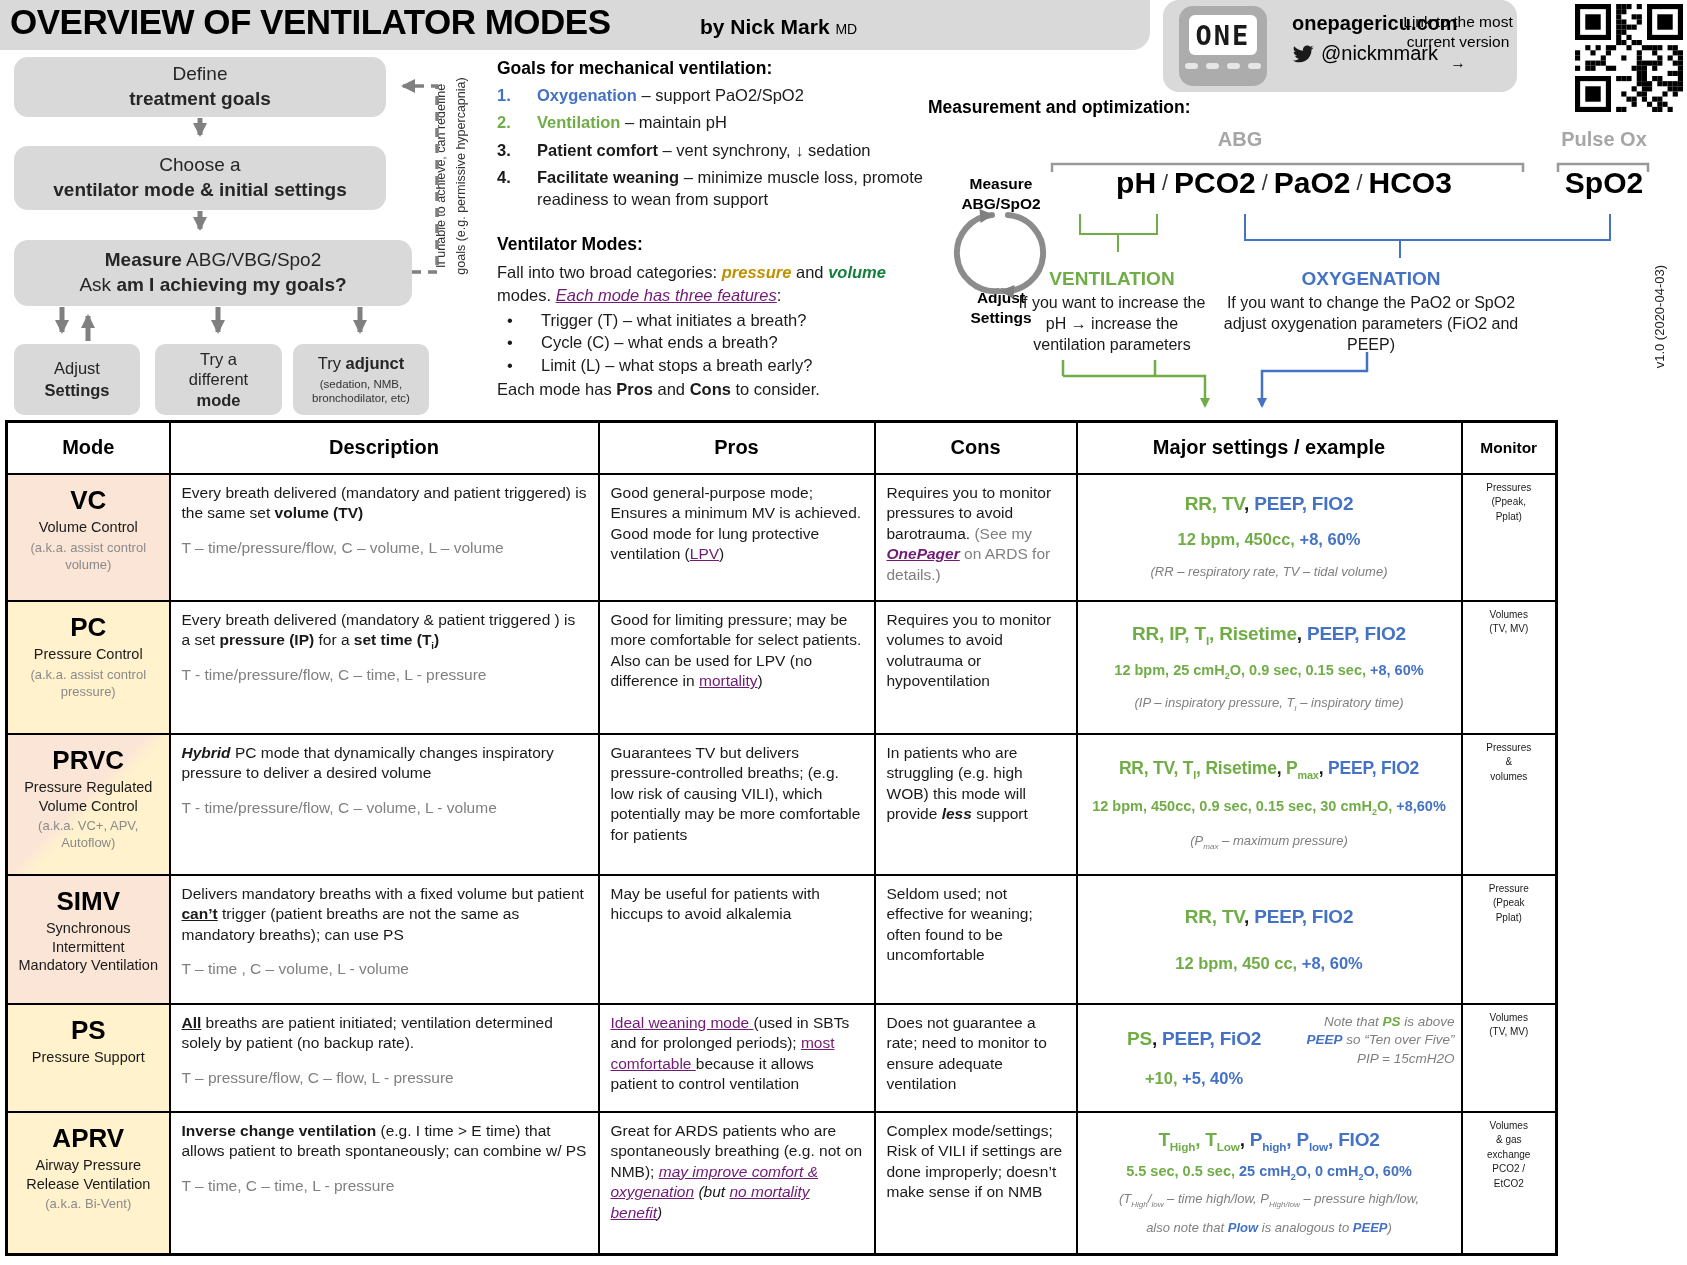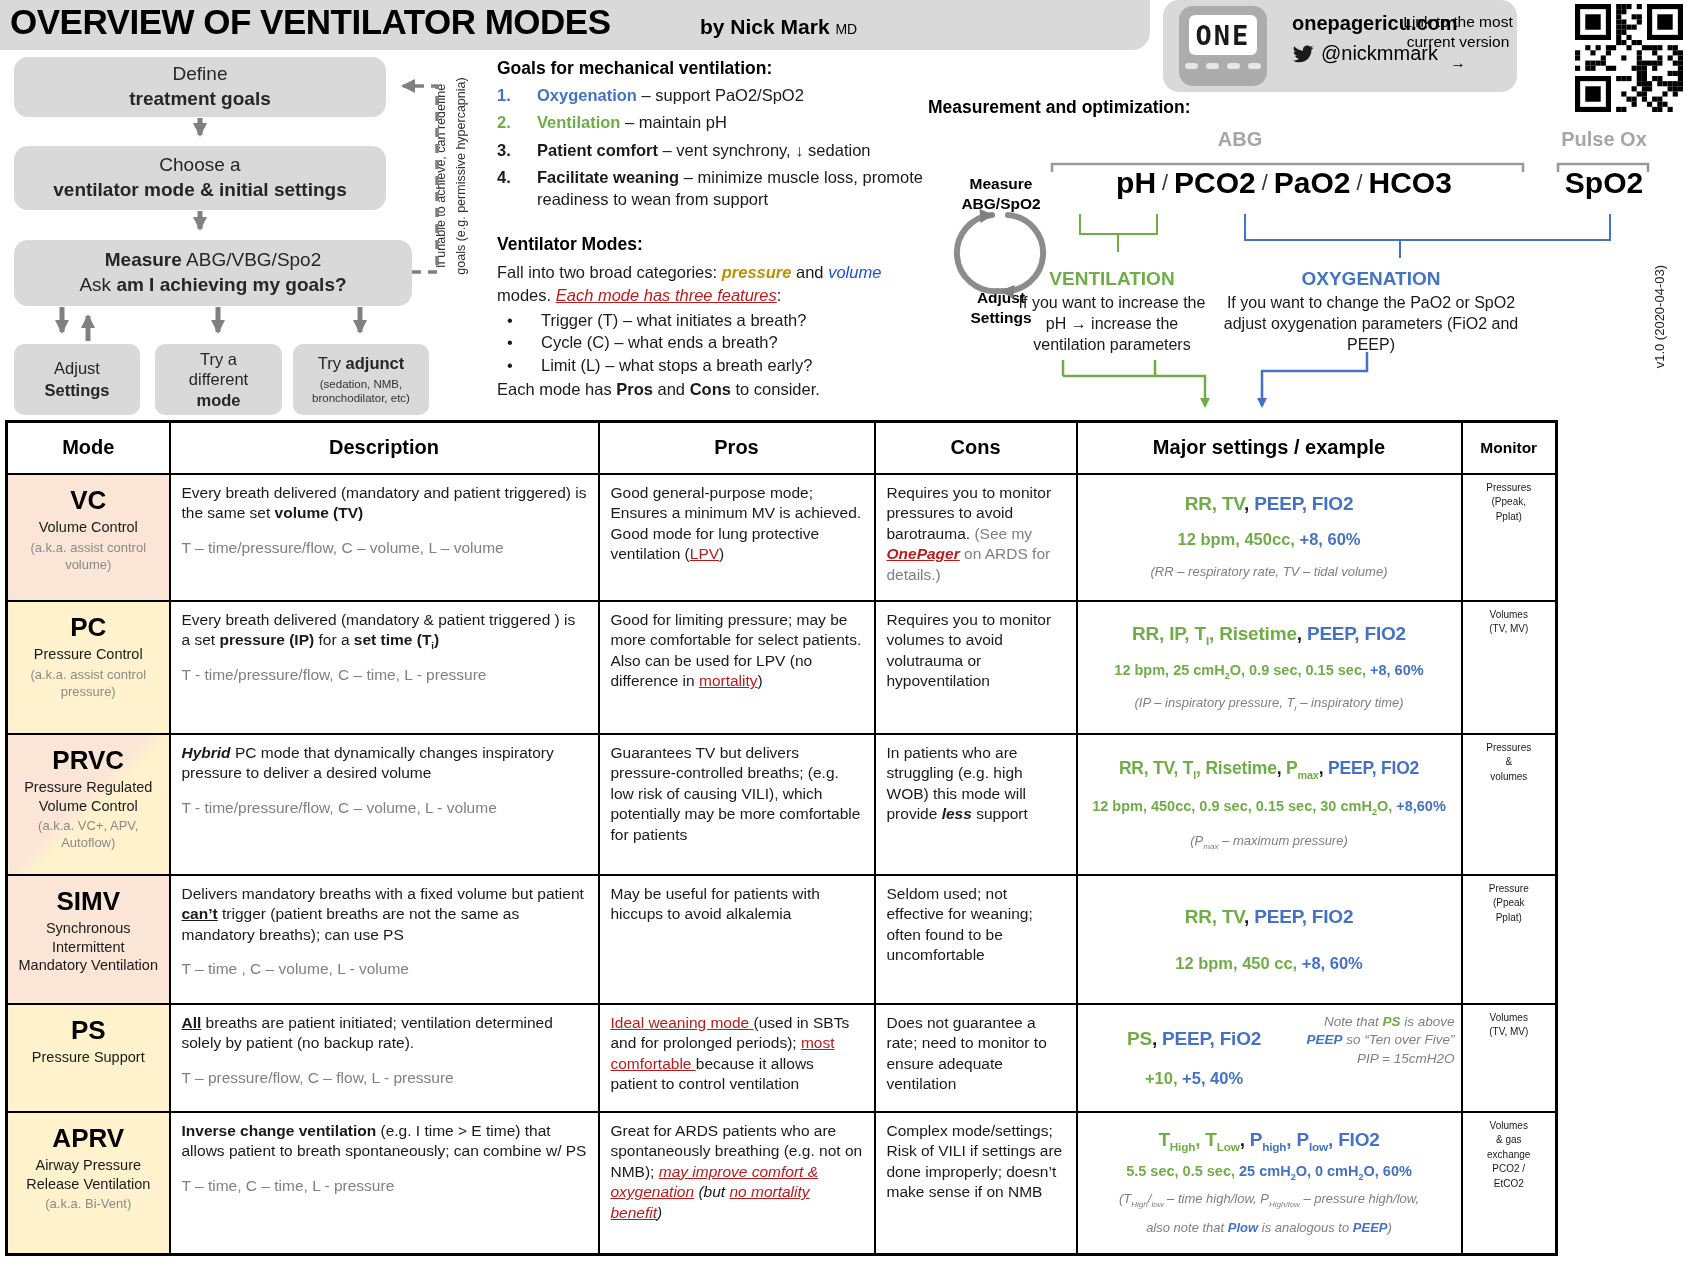--- a/index.html
+++ b/index.html
@@ -90,22 +90,22 @@
   .set-example.long{font-size:14.5px;}
   .set-note{color:#7F7F7F;font-style:italic;font-size:13px;line-height:1.3;}
   .has-side .set-params,.has-side .set-example{padding-right:150px;}
   .set-side{position:absolute;top:8px;right:6px;width:154px;font-style:italic;color:#7F7F7F;font-size:13.5px;line-height:1.38;text-align:right;}
   .set-side .g,.set-side .bl{font-style:italic;}
   .cell-mon{vertical-align:top;padding-top:6px;text-align:center;white-space:pre-line;font-size:10px;line-height:1.45;}
 
   
   .b{font-weight:700;} .it{font-style:italic;} .u{text-decoration:underline;}
   .g{color:#70AD47;font-weight:700;} .bl{color:#4472C4;font-weight:700;}
-  .gold{color:#BF9000;font-weight:700;} .orange{color:#1d4ed8;font-weight:400;}
-  .link{color:#b91c1c;text-decoration:underline;}
+  .gold{color:#BF9000;font-weight:700;} .orange{color:#15803d;font-weight:700;}
+  .link{color:#701a75;text-decoration:underline;}
   .gray{color:#7F7F7F;} .dk{color:#1a1a1a;}
   .sub{vertical-align:sub;font-size:0.62em;line-height:0;}
   .slash{font-weight:400;font-size:0.72em;position:relative;top:-3px;color:#333;}
 </style>
 </head>
 <body>
 
 <div class="page">
 
   <div class="abs title-strip"></div>

